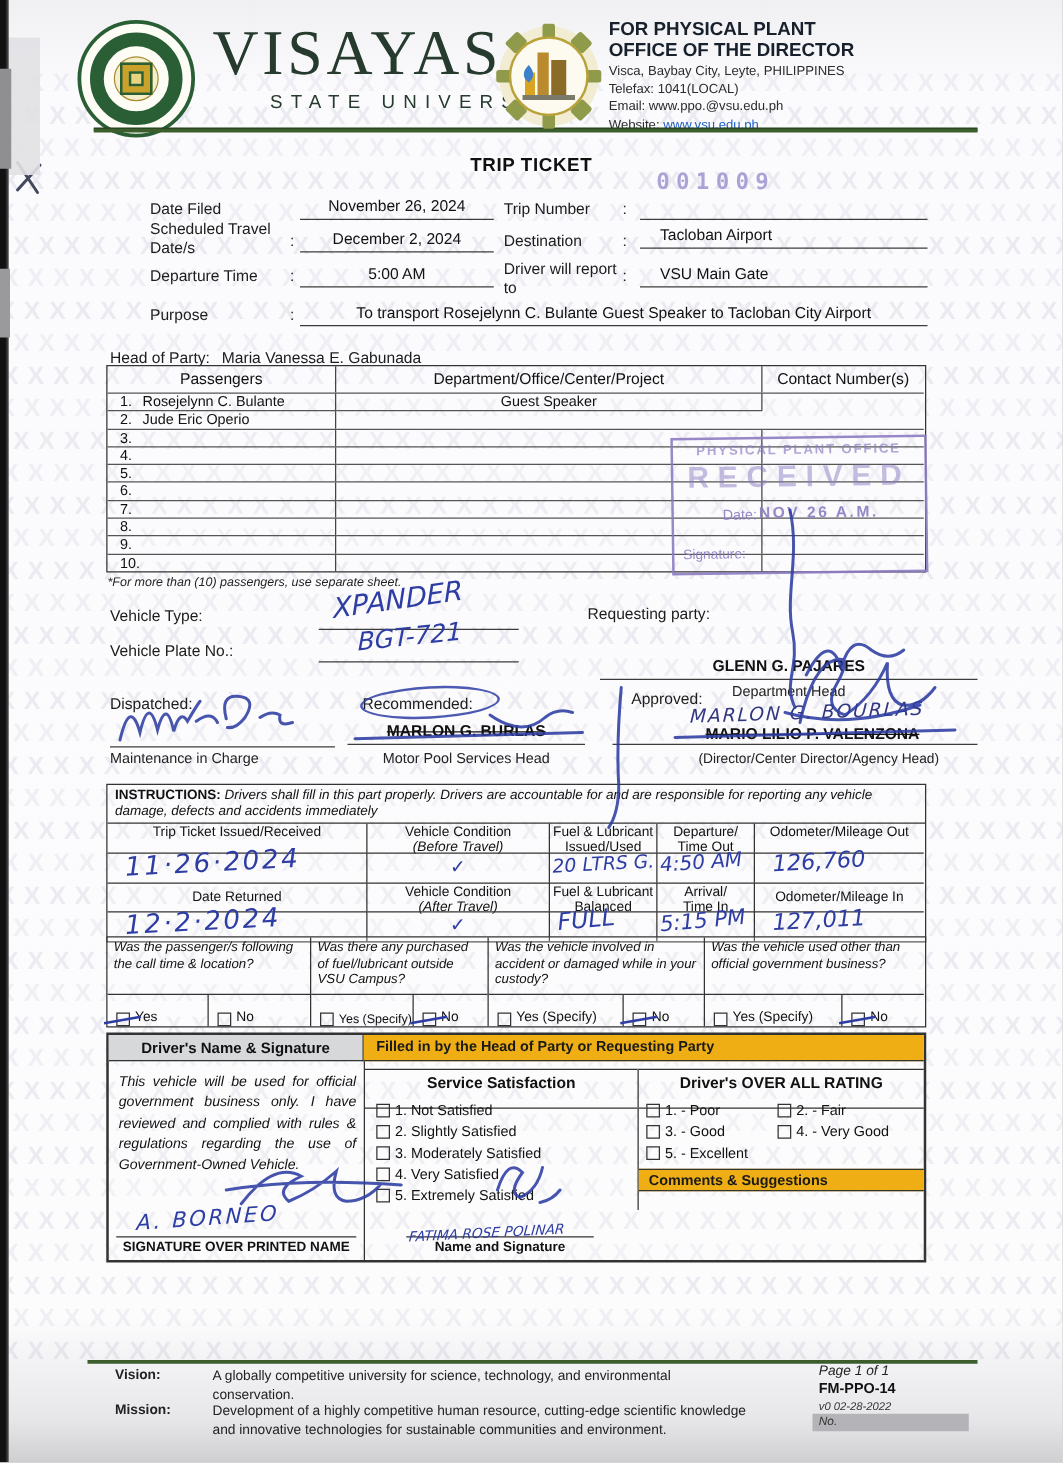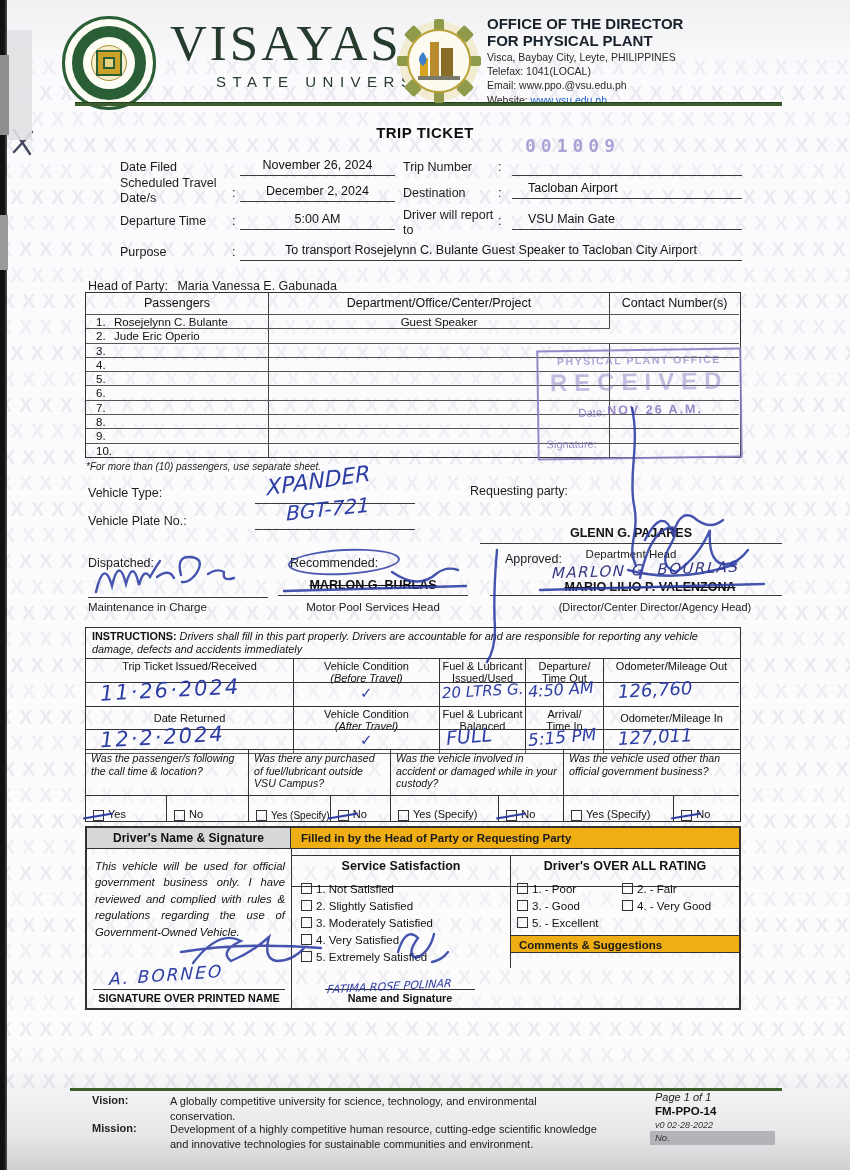--- a/index.html
+++ b/index.html
@@ -213,22 +213,22 @@
       <circle cx="43" cy="43" r="31" fill="#fdfaf0" stroke="#b9a23a" stroke-width="2"></circle>
       <rect x="34" y="24" width="9" height="34" fill="#b98a2e"></rect>
       <rect x="45" y="30" width="12" height="28" fill="#8a6b28"></rect>
       <rect x="24" y="40" width="8" height="18" fill="#d9a520"></rect>
       <path d="M27 34 q-8 8 0 14 q7 -6 0 -14z" fill="#3d7fc9"></path>
       <rect x="22" y="58" width="42" height="4" fill="#7a7a6a"></rect>
     </g>
   </svg>
 
   <div class="office-block abs">
+    <div class="office-line">FOR PHYSICAL PLANT</div>
     <div class="office-line">OFFICE OF THE DIRECTOR</div>
-    <div class="office-line">FOR PHYSICAL PLANT</div>
     <div class="office-small">Visca, Baybay City, Leyte, PHILIPPINES</div>
     <div class="office-small">Telefax: 1041(LOCAL)</div>
     <div class="office-small">Email: www.ppo.@vsu.edu.ph</div>
     <div class="office-small">
       <span>Website:</span>
       <span class="weblink">www.vsu.edu.ph</span>
     </div>
   </div>
   <div class="hr-green abs"></div>
 

